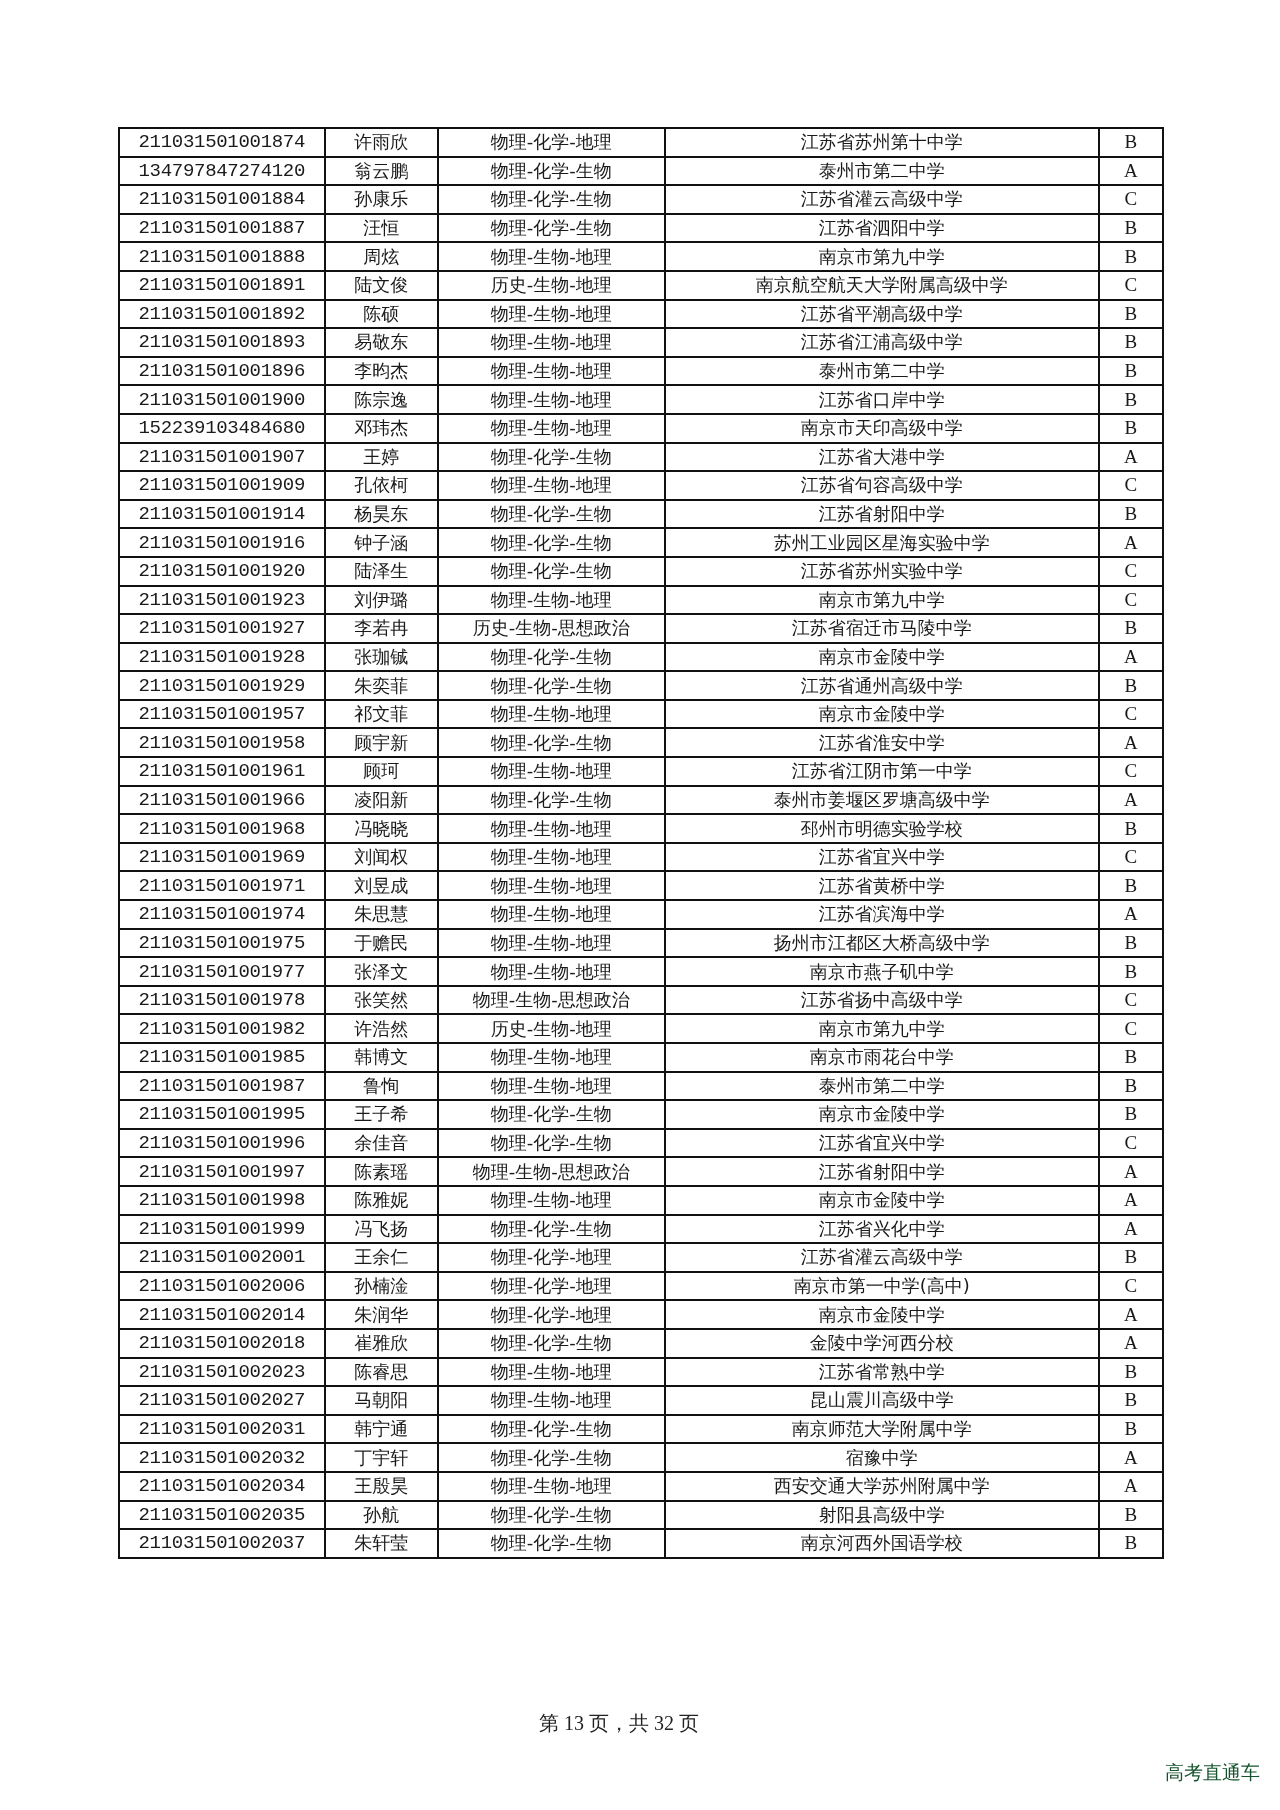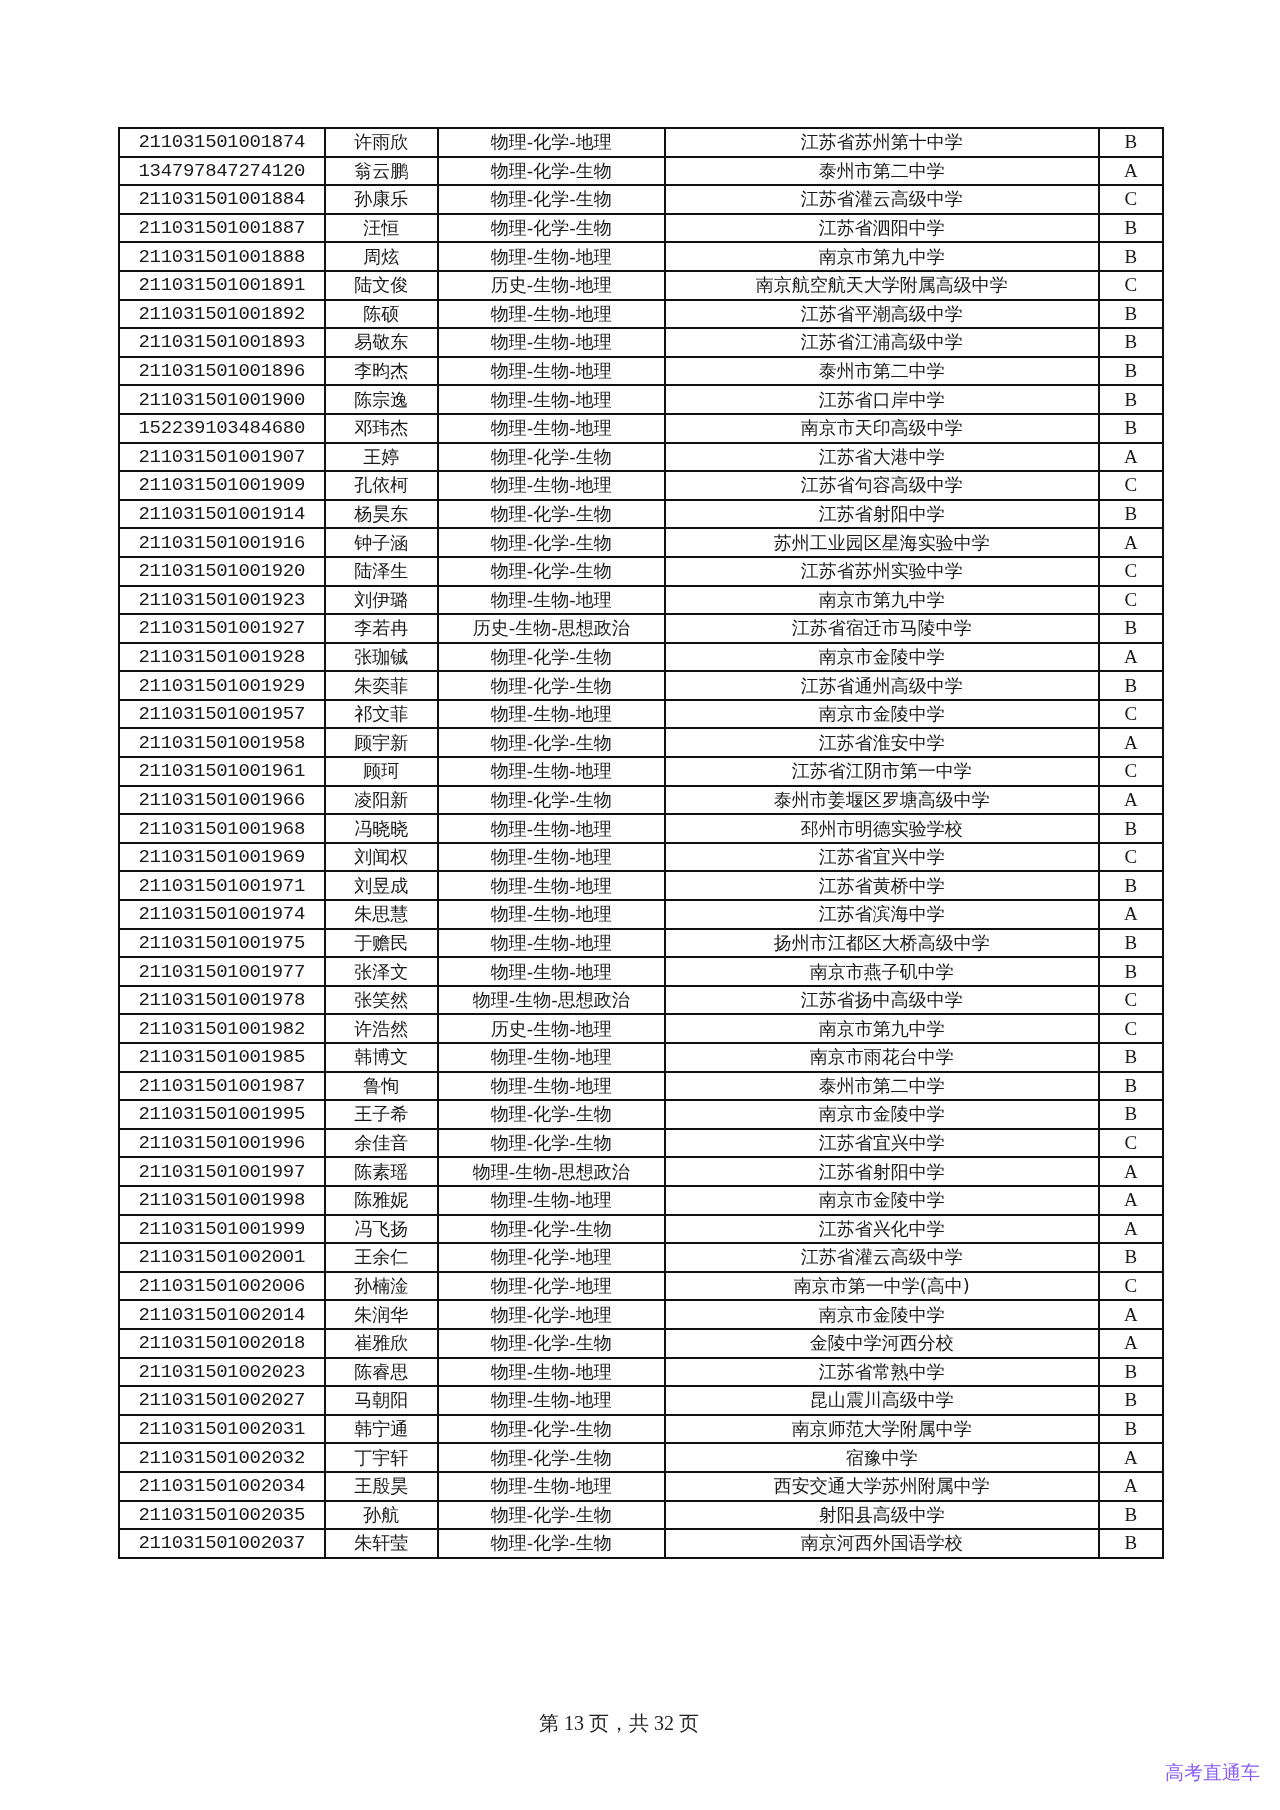--- a/index.html
+++ b/index.html
@@ -10,21 +10,21 @@
     td { border: 2px solid #111; height: 26.6px; padding: 0; text-align: center; vertical-align: middle;
          font-size: 19px; line-height: 26px; white-space: nowrap; overflow: hidden; }
     td.id { font-family: Liberation Mono, monospace; font-size: 19px; letter-spacing: -0.3px; }
     td.name, td.subj, td.school { font-family: "DejaVu Sans", sans-serif; font-size: 18px; }
     td.grade { font-family: "Liberation Serif", serif; font-size: 19px; }
     col.c-id { width: 205px; } col.c-name { width: 113px; } col.c-subj { width: 226px; }
     col.c-school { width: 433px; } col.c-grade { width: 64px; }
     .footer { position: absolute; top: 1710px; left: 0; width: 1188px; text-align: center;
               font-family: "Liberation Serif", serif; font-size: 20px; color: #222; margin-left: 25px; }
     .watermark { position: absolute; top: 1760px; right: 20px; font-family: "DejaVu Sans", sans-serif;
-                 font-size: 19px; color: #8b5cf6; }
+                 font-size: 19px; color: #14532d; }
   </style>
 </head>
 <body>
 
 <div class="table-wrap">
   <table>
     <colgroup>
       <col class="c-id">
         <col class="c-name">
         <col class="c-subj">

